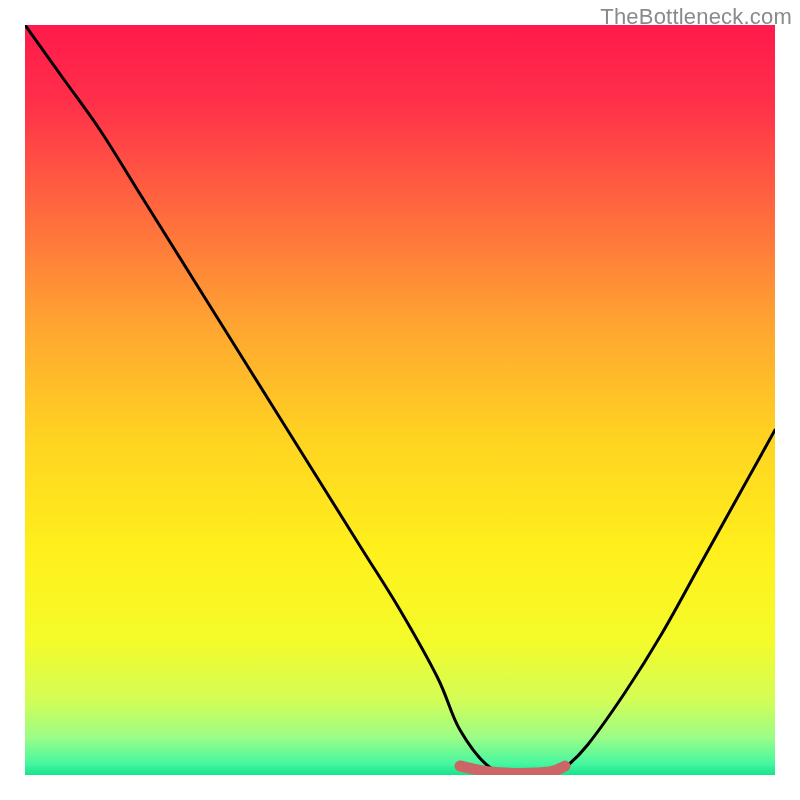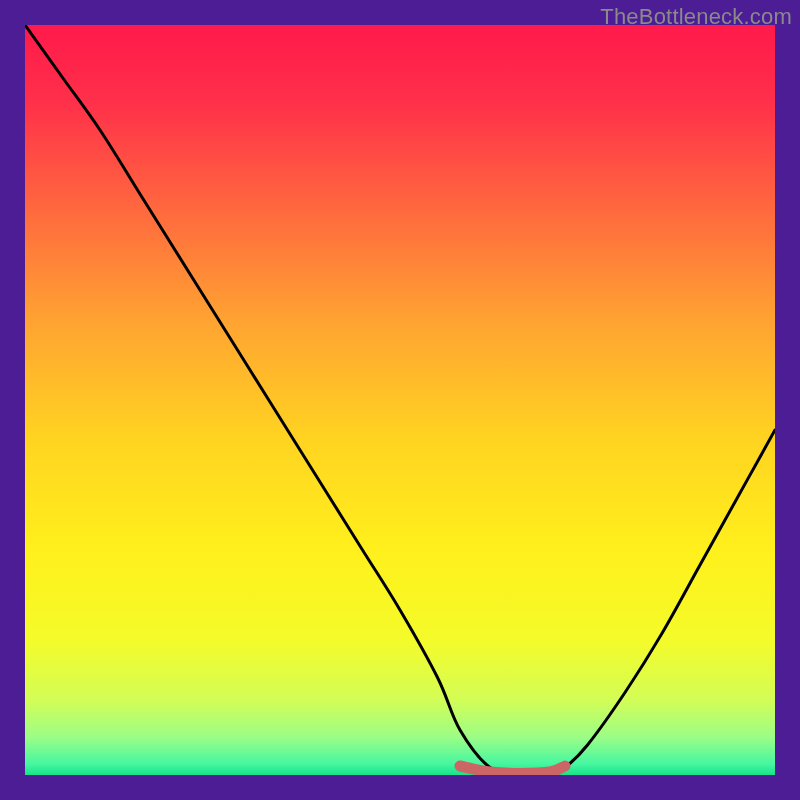--- a/index.html
+++ b/index.html
@@ -9,21 +9,21 @@
     height: 800px;
     background: #000;
     overflow: hidden;
   }
   .frame {
     position: absolute;
     left: 0;
     top: 0;
     width: 800px;
     height: 800px;
-    background: #4c1d95;
+    background: #ffffff;
   }
   .plot-area {
     position: absolute;
     left: 25px;
     top: 25px;
     width: 750px;
     height: 750px;
     overflow: hidden;
   }
   .gradient {

